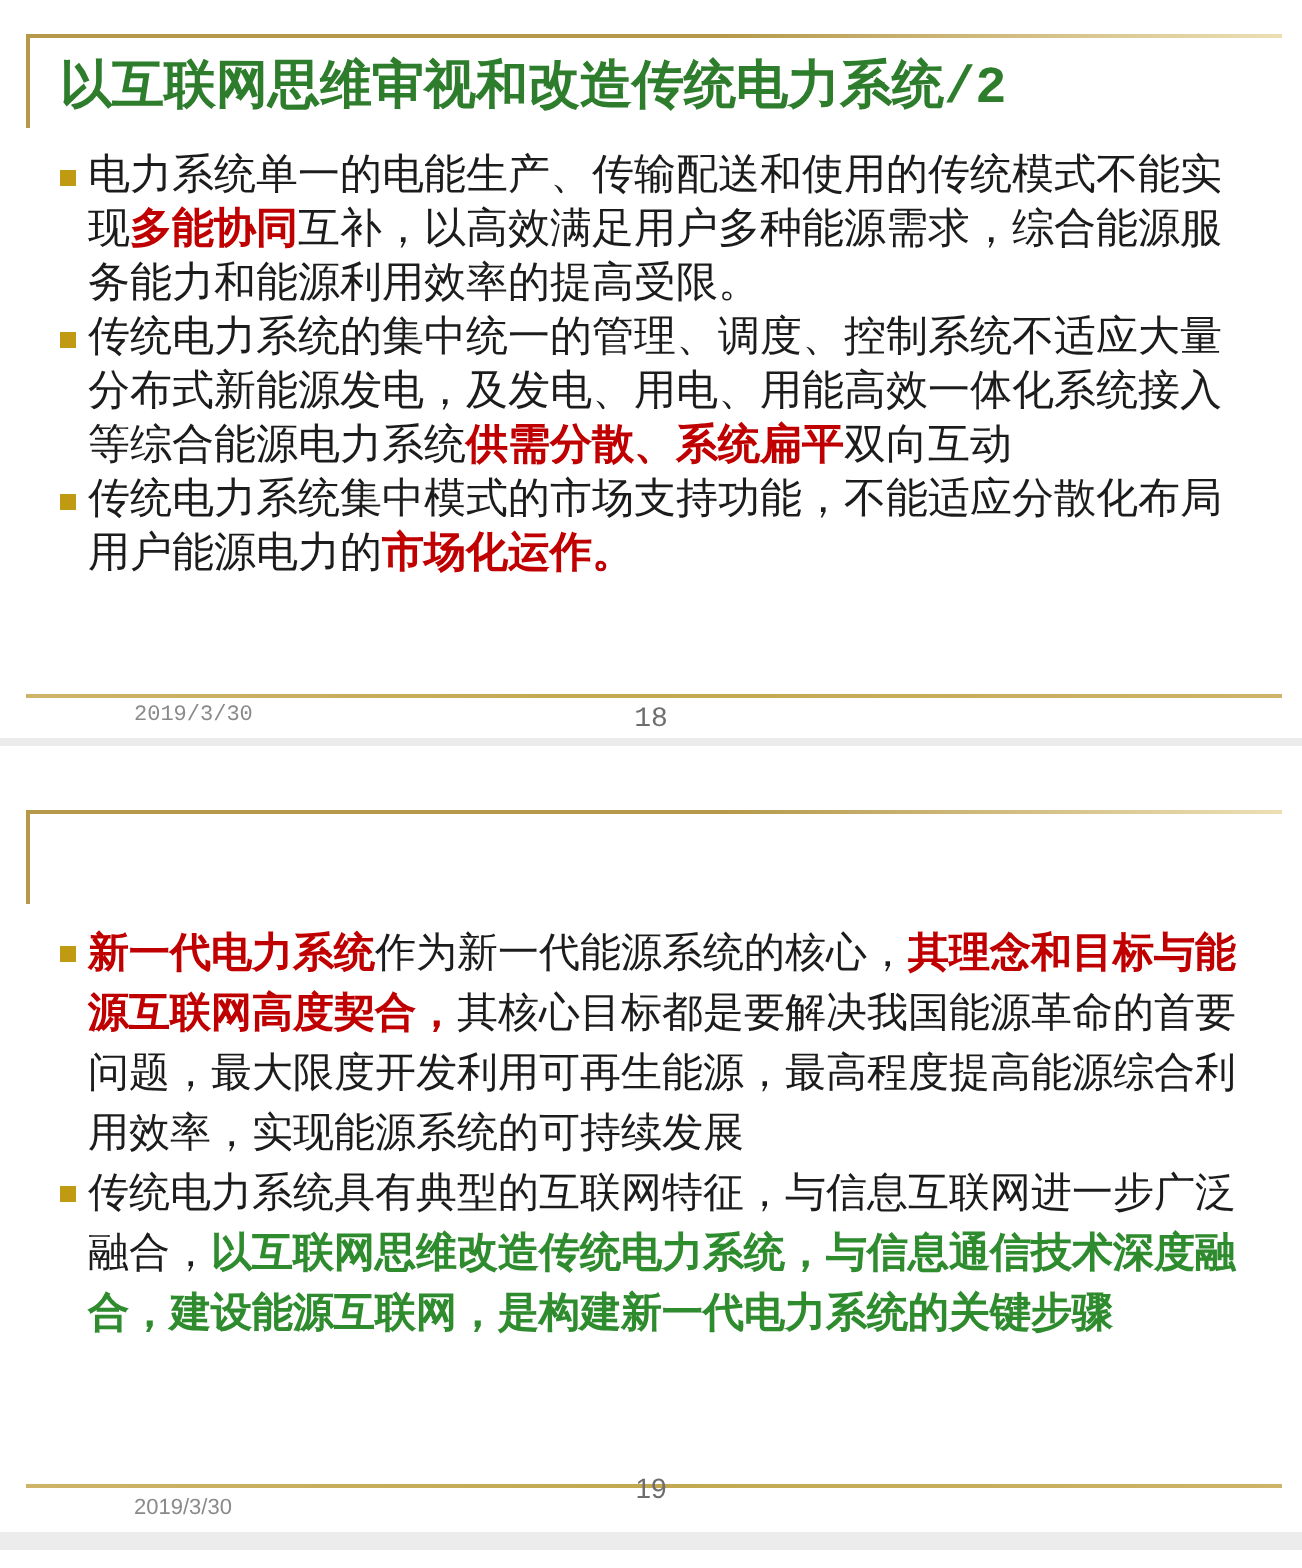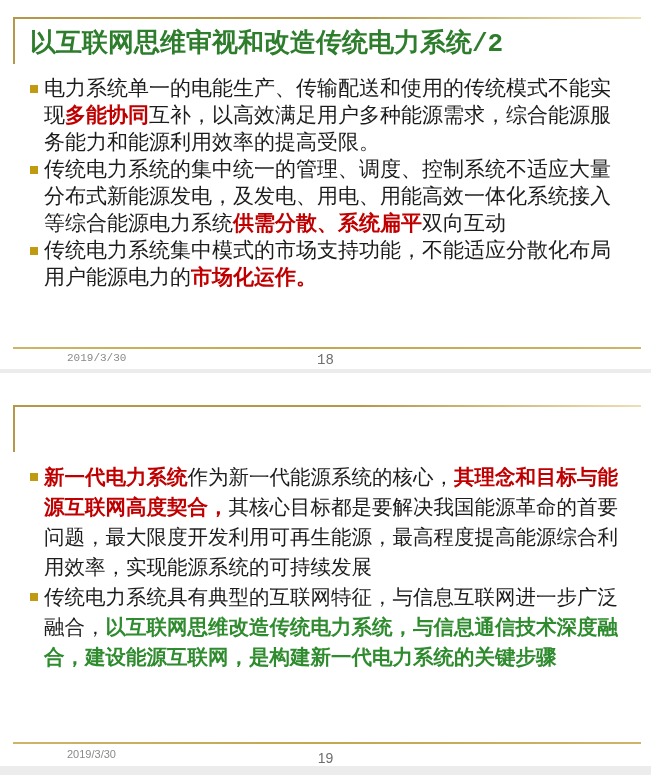--- a/index.html
+++ b/index.html
@@ -64,21 +64,21 @@
   .footer-date{
     position:absolute;left:37px;font-size:11px;color:var(--footer-gray);margin-left:30px;
   }
   .slide-a .footer-date{top:352px;}
   .slide-b .footer-date{top:360px;}
   .footer-page{
     position:absolute;left:0;right:0;text-align:center;
     font-size:14px;color:#6e6e6e;
   }
   .slide-a .footer-page{top:352px;}
-  .slide-b .footer-page{top:362px;}
+  .slide-b .footer-page{top:348px;}
 
   .slide-edge-a{position:absolute;left:0;right:0;top:369px;height:4px;background:var(--edge-gray);}
   .slide-edge-b{position:absolute;left:0;right:0;top:378px;height:9px;background:var(--edge-gray);}
 </style>
 </head>
 <body>
 
 <section class="slide slide-a">
   <div class="rule-top"></div>
   <div class="rule-left"></div>

